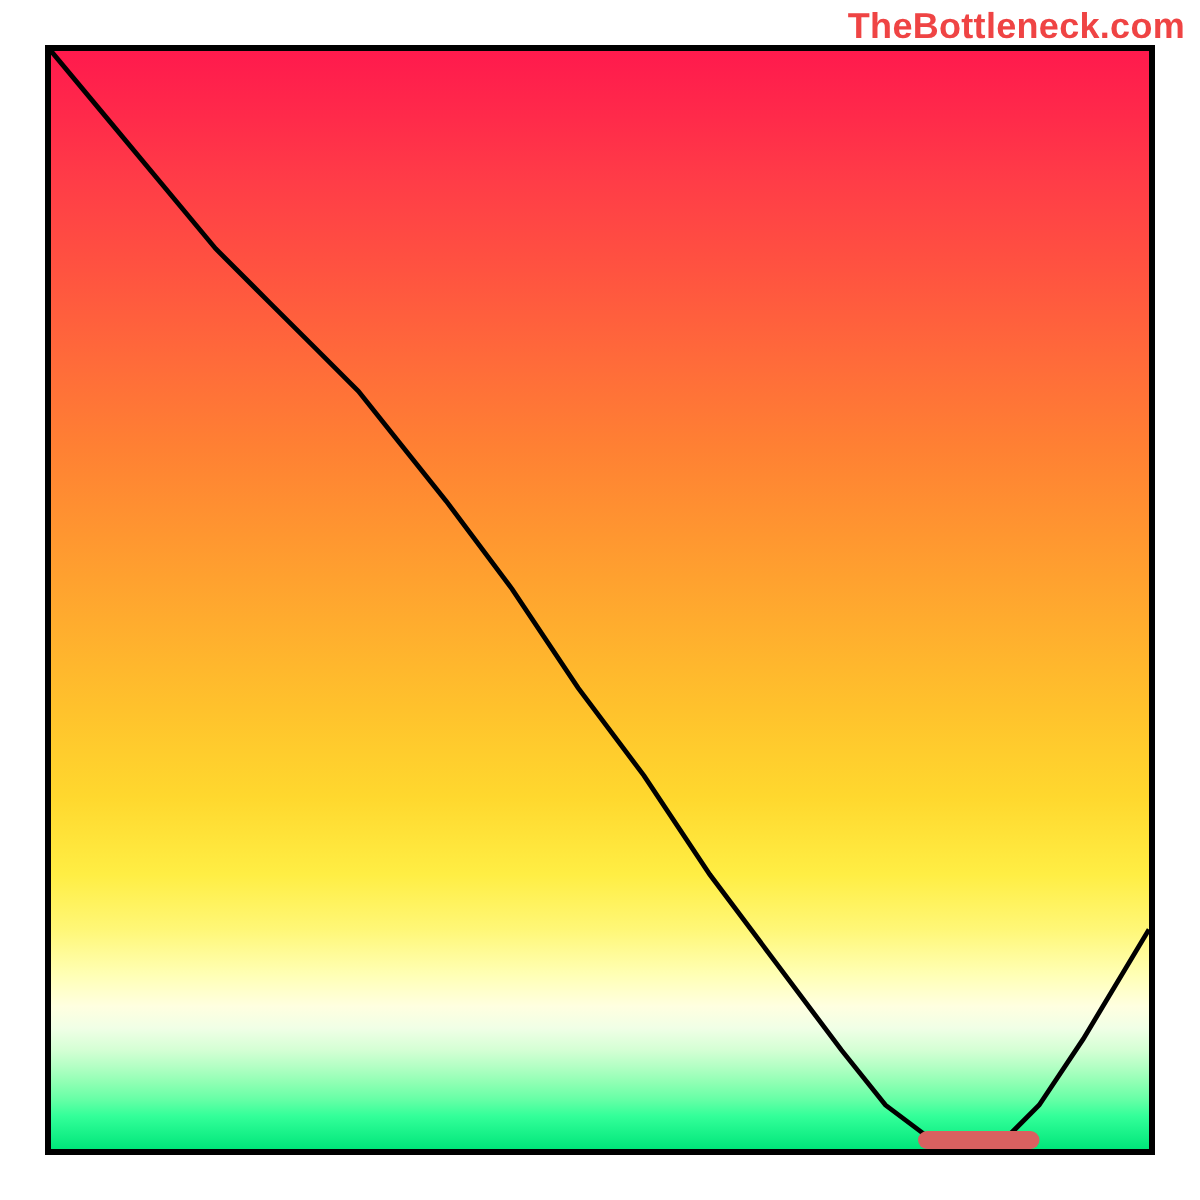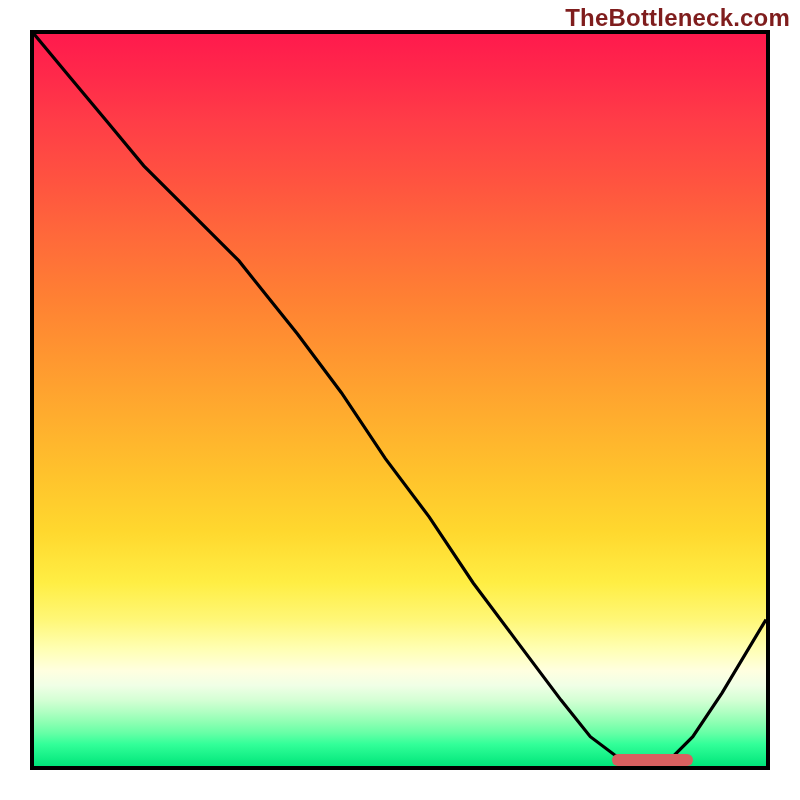--- a/index.html
+++ b/index.html
@@ -15,21 +15,21 @@
     width: 800px;
     height: 800px;
     position: relative;
   }
   .watermark {
     position: absolute;
     top: 4px;
     right: 10px;
     font-size: 24px;
     font-weight: 600;
-    color: #7f1d1d;
+    color: #ef4444;
     letter-spacing: 0.2px;
   }
   .chart-frame {
     position: absolute;
     left: 30px;
     top: 30px;
     width: 740px;
     height: 740px;
     border: 4px solid #000000;
     box-sizing: border-box;

